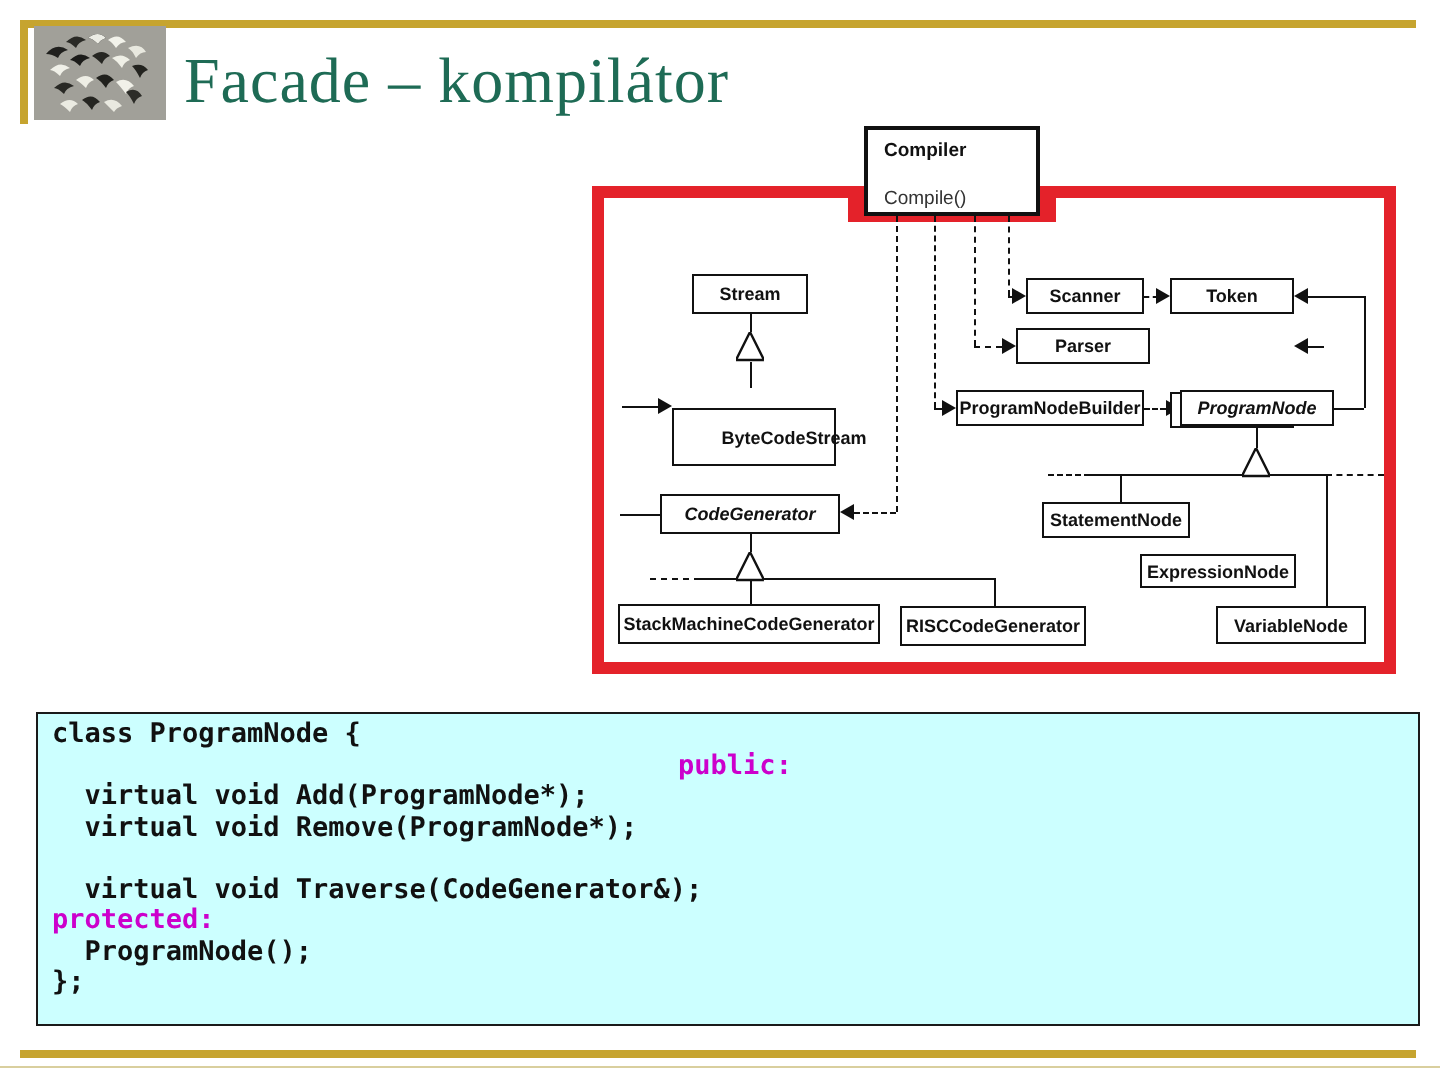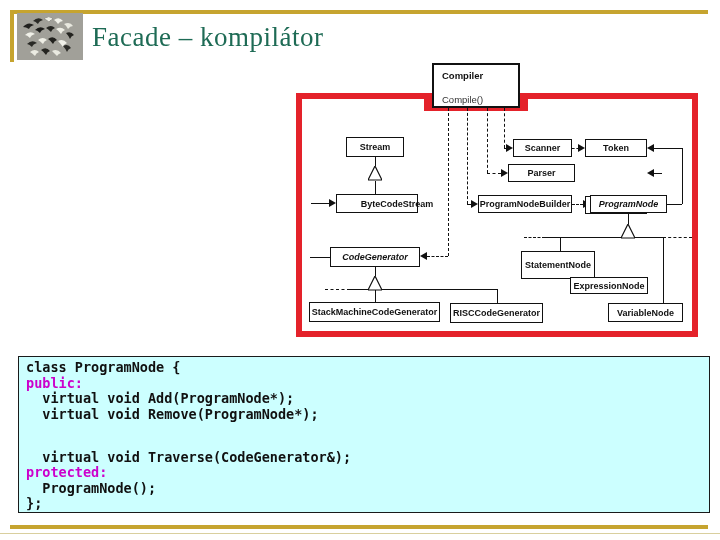--- a/index.html
+++ b/index.html
@@ -1,21 +1,21 @@
 <!DOCTYPE html>
 <html><head>
 <meta charset="utf-8">
 <style>
   html,body{margin:0;padding:0;background:#fff;}
   .slide{position:relative;width:720px;height:540px;background:#ffffff;overflow:hidden;
          font-family:"Liberation Sans",sans-serif;}
   .rule{position:absolute;}
   .logo{position:absolute;left:17px;top:13px;width:66px;height:47px;}
   .title{position:absolute;left:92px;top:22px;font-family:"Liberation Serif",serif;
-         font-size:27px;letter-spacing:.5px;white-space:nowrap;}
+         font-size:32px;letter-spacing:.5px;white-space:nowrap;}
   
   .diag-border{position:absolute;box-sizing:border-box;border-style:solid;z-index:1;background:transparent;}
   .notch{position:absolute;z-index:1;}
   .ln{position:absolute;z-index:2;}
   .ln.h{border-top:1px solid #111;height:0;}
   .ln.v{border-left:1px solid #111;width:0;}
   .ln.dash.h{border-top:1px dashed #111;}
   .ln.dash.v{border-left:1px dashed #111;}
   .arr{position:absolute;width:0;height:0;z-index:3;}
   .arr.r{border-top:4px solid transparent;border-bottom:4px solid transparent;border-left:7px solid #111;}
@@ -118,44 +118,44 @@
       <div class="tri" style="left: 368px; top: 166px;"><svg width="14" height="15">
           <polygon points="7,0 0,14 14,14" fill="#fff" stroke="#111" stroke-width="1.2"></polygon>
         </svg></div>
       <div class="tri" style="left: 621px; top: 224px;"><svg width="14" height="15">
           <polygon points="7,0 0,14 14,14" fill="#fff" stroke="#111" stroke-width="1.2"></polygon>
         </svg></div>
       <div class="tri" style="left: 368px; top: 276px;"><svg width="14" height="15">
           <polygon points="7,0 0,14 14,14" fill="#fff" stroke="#111" stroke-width="1.2"></polygon>
         </svg></div>
       <div class="class-box" style="left: 346px; top: 137px; width: 58px; height: 20px;">Stream</div>
-      <div class="class-box" style="left: 336px; top: 194px; width: 82px; height: 19px; padding-left: 40px;">ByteCodeStream</div>
+      <div class="class-box" style="left: 336px; top: 204px; width: 82px; height: 29px; padding-left: 40px;">ByteCodeStream</div>
       <div class="class-box" style="left: 513px; top: 139px; width: 59px; height: 18px;">Scanner</div>
       <div class="class-box" style="left: 585px; top: 139px; width: 62px; height: 18px;">Token</div>
       <div class="class-box" style="left: 508px; top: 164px; width: 67px; height: 18px;">Parser</div>
       <div class="class-box" style="left: 585px; top: 164px; width: 62px; height: 18px; margin-top: 32px;">Symbol</div>
       <div class="class-box" style="left: 478px; top: 195px; width: 94px; height: 18px;">ProgramNodeBuilder</div>
       <div class="class-box it" style="left: 590px; top: 195px; width: 77px; height: 18px;">ProgramNode</div>
       <div class="class-box it" style="left: 330px; top: 247px; width: 90px; height: 20px;">CodeGenerator</div>
-      <div class="class-box" style="left: 521px; top: 251px; width: 74px; height: 28px;">StatementNode</div>
+      <div class="class-box" style="left: 521px; top: 251px; width: 74px; height: 18px;">StatementNode</div>
       <div class="class-box" style="left: 570px; top: 277px; width: 78px; height: 17px;">ExpressionNode</div>
       <div class="class-box" style="left: 608px; top: 303px; width: 75px; height: 19px;">VariableNode</div>
       <div class="class-box" style="left: 309px; top: 302px; width: 131px; height: 20px;">StackMachineCodeGenerator</div>
       <div class="class-box" style="left: 450px; top: 303px; width: 93px; height: 20px;">RISCCodeGenerator</div>
       <div class="facade-box" style="left: 432px; top: 63px; width: 88px; height: 45px;">
         <span class="nm">Compiler</span>
         <span class="mb">Compile()</span>
       </div>
     </div>
 
   <div class="code" id="code-block" style="background: rgb(204, 255, 255);">
       <div class="code-line" style="color: rgb(17, 17, 17);">class ProgramNode {</div>
-      <div class="code-line" style="color: rgb(204, 0, 204);">public:</div>
+      <div class="code-line" style="color: rgb(204, 0, 204); text-align: center;">public:</div>
       <div class="code-line" style="color: rgb(17, 17, 17);">  virtual void Add(ProgramNode*);</div>
       <div class="code-line" style="color: rgb(17, 17, 17);">  virtual void Remove(ProgramNode*);</div>
       <div class="code-line" style="color: rgb(17, 17, 17);"> </div>
-      <div class="code-line" style="color: rgb(17, 17, 17); margin-top: 12px;">  virtual void Traverse(CodeGenerator&amp;);</div>
+      <div class="code-line" style="color: rgb(17, 17, 17);">  virtual void Traverse(CodeGenerator&amp;);</div>
       <div class="code-line" style="color: rgb(204, 0, 204);">protected:</div>
       <div class="code-line" style="color: rgb(17, 17, 17);">  ProgramNode();</div>
       <div class="code-line" style="color: rgb(17, 17, 17);">};</div>
     </div>
 
 </div>
 
 </body></html>

